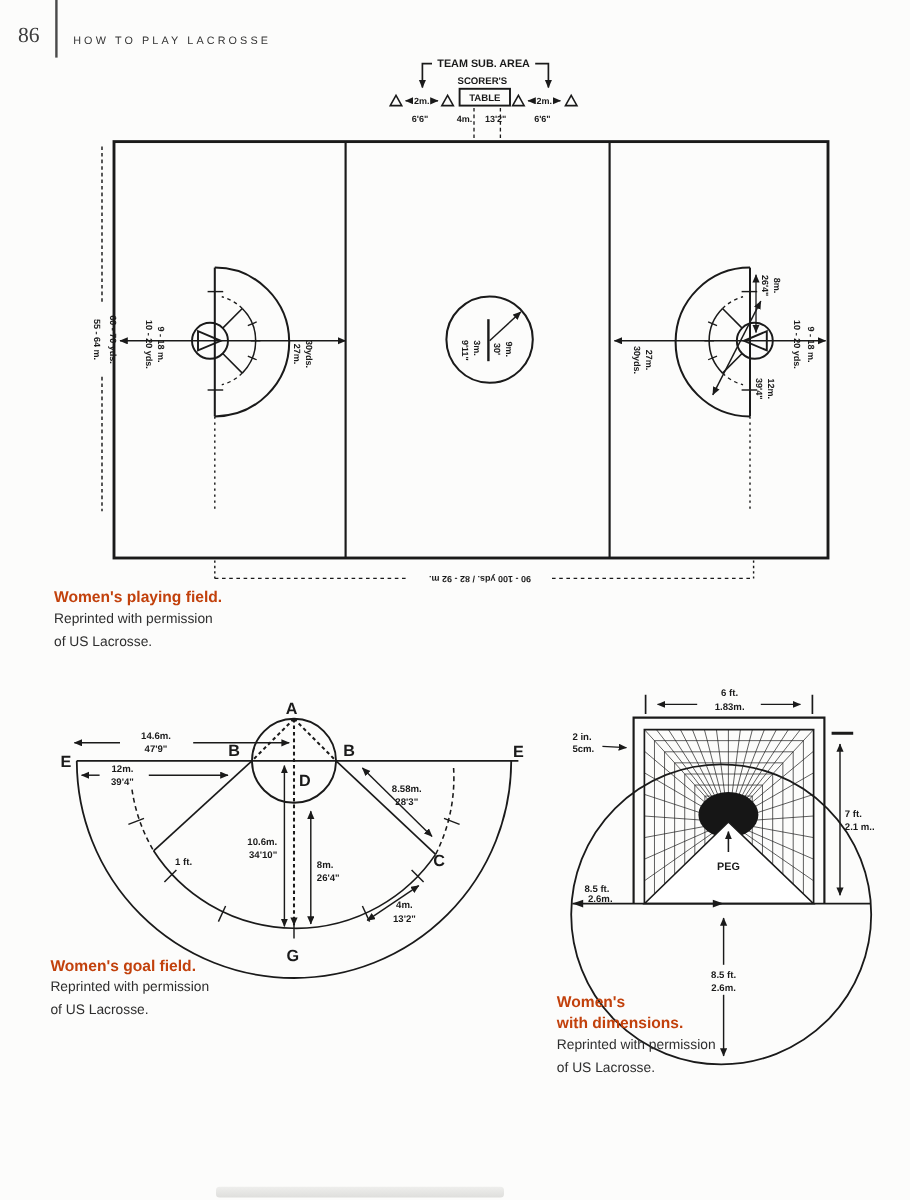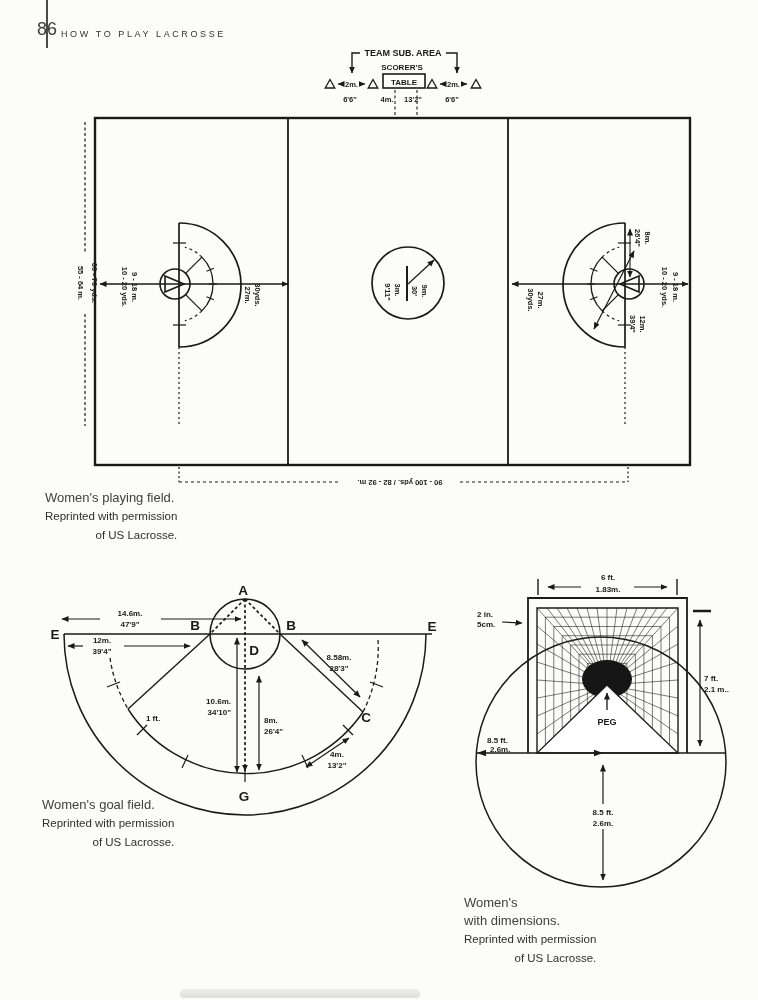--- a/index.html
+++ b/index.html
@@ -1,25 +1,25 @@
 <!DOCTYPE html>
 <html><head>
 <meta charset="utf-8">
 <style>
   html,body{margin:0;padding:0;}
   body{width:758px;height:1000px;position:relative;background:#fcfcfb;
        font-family:"Liberation Sans",sans-serif;overflow:hidden;}
   .abs{position:absolute;}
   
-  .folio{font-family:Liberation Sans, sans-serif;font-size:18px;color:#3c3c3c;margin-left:22px;}
+  .folio{font-family:Liberation Serif, serif;font-size:18px;color:#3c3c3c;}
   .hrule{width:1.5px;background:#4a4a4a;}
   .htitle{font-size:9px;letter-spacing:2.6px;color:#333;}
   
-  .cap-title{font-size:13px;font-weight:normal;color:#404040;line-height:18px;}
-  .cap-credit{font-size:11.5px;color:#2e2e2e;line-height:18.5px;text-align:right;}
+  .cap-title{font-size:13px;font-weight:bold;color:#c2410c;line-height:18px;}
+  .cap-credit{font-size:11.5px;color:#2e2e2e;line-height:18.5px;}
   
   svg text{font-family:"Liberation Sans",sans-serif;font-weight:bold;fill:#1a1a1a;}
   .t7{font-size:7.5px;} .t8{font-size:8px;} .t9{font-size:9px;} .tl{font-size:13.5px;}
   svg line,svg path,svg rect,svg circle,svg polygon,svg polyline{vector-effect:none;}
   .smudge{background:linear-gradient(180deg,#ececea, #d9d9d6);border-radius:3px;opacity:.85;}
 </style>
 </head>
 <body>
 
 <div class="abs folio" style="left:15px;top:19px;">86</div>
@@ -304,20 +304,20 @@
 
   <line x1="147" y1="145" x2="147" y2="128" stroke="#1a1a1a" stroke-width="1.3" marker-end="url(#da)"></line>
   <text class="t9" x="147" y="160" text-anchor="middle">PEG</text>
 
   <line x1="143" y1="200" x2="143" y2="239" stroke="#1a1a1a" stroke-width="1.2" marker-start="url(#da)"></line>
   <line x1="143" y1="264" x2="143" y2="315" stroke="#1a1a1a" stroke-width="1.2" marker-end="url(#da)"></line>
   <text class="t8" x="143" y="250" text-anchor="middle">8.5 ft.</text>
   <text class="t8" x="143" y="261" text-anchor="middle">2.6m.</text>
 </svg>
 
-<div class="abs" style="left:464px;top:894px;">
+<div class="abs" style="left:464px;top:826px;">
   <div class="cap-title">Women's</div>
   <div class="cap-title">with dimensions.</div>
   <div class="cap-credit">Reprinted with permission</div>
   <div class="cap-credit">of US Lacrosse.</div>
 </div>
 
 <div class="abs smudge" style="left:180px;top:989px;width:240px;height:9px;"></div>
 
 </body></html>

